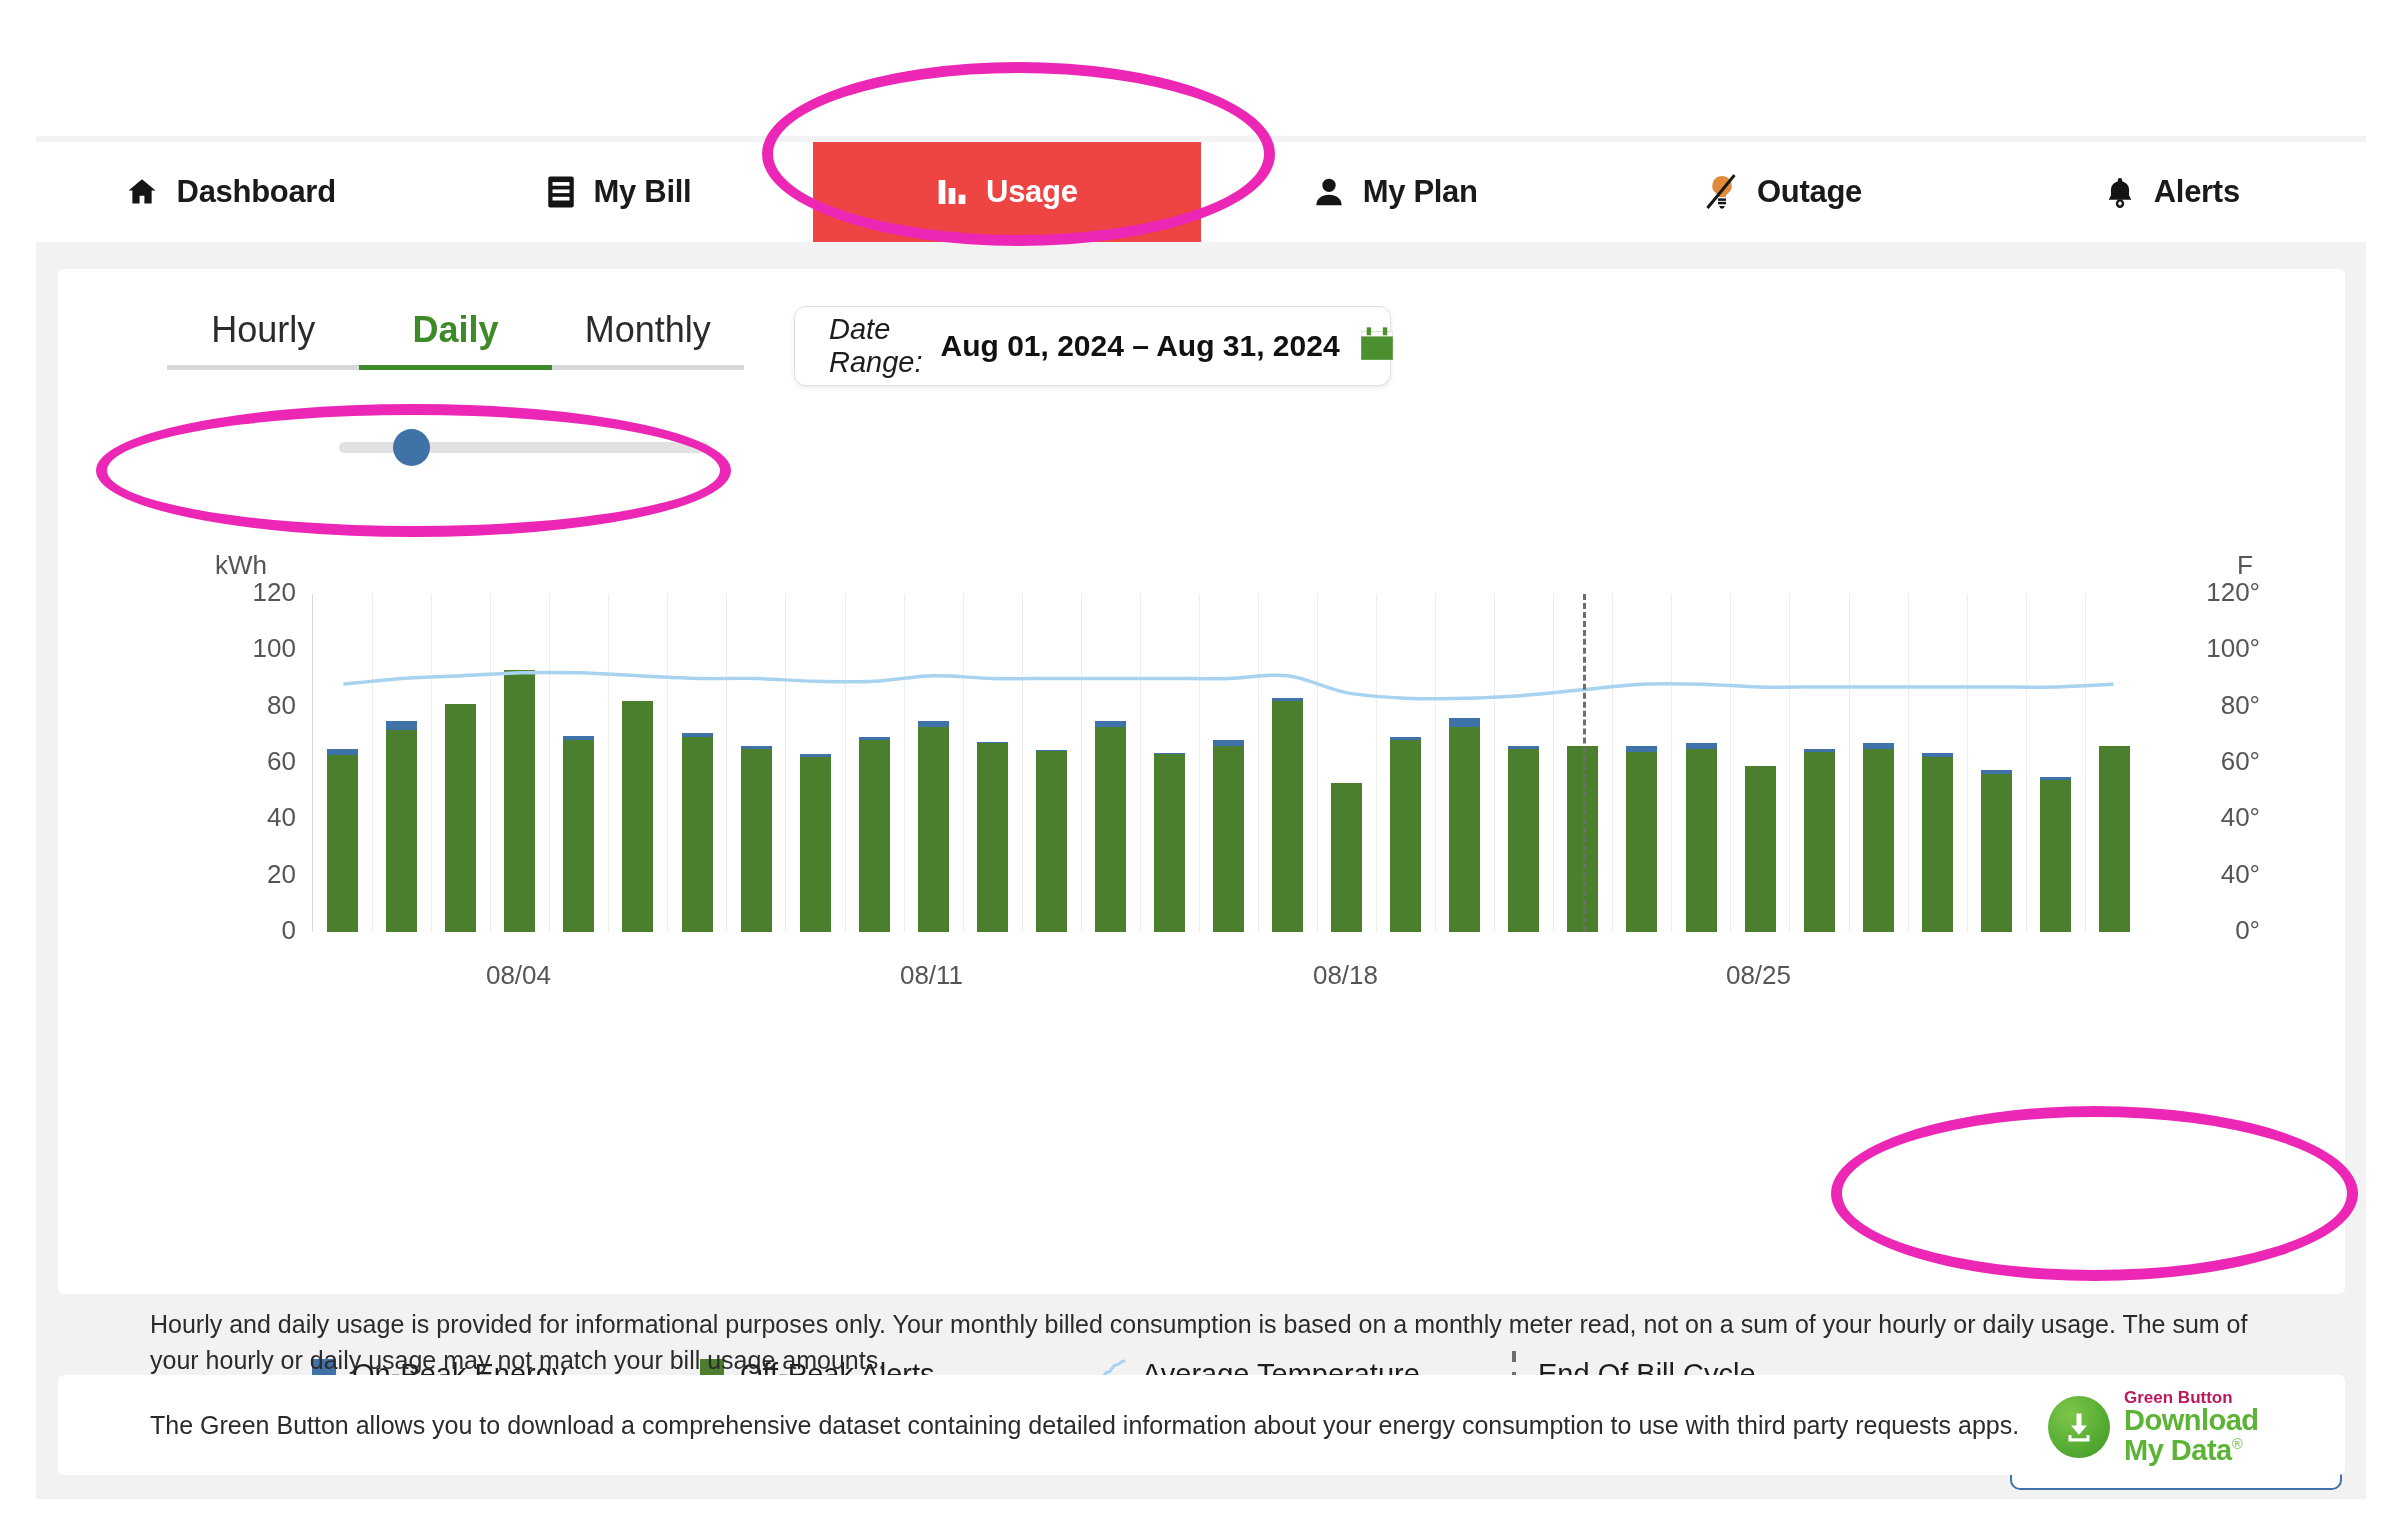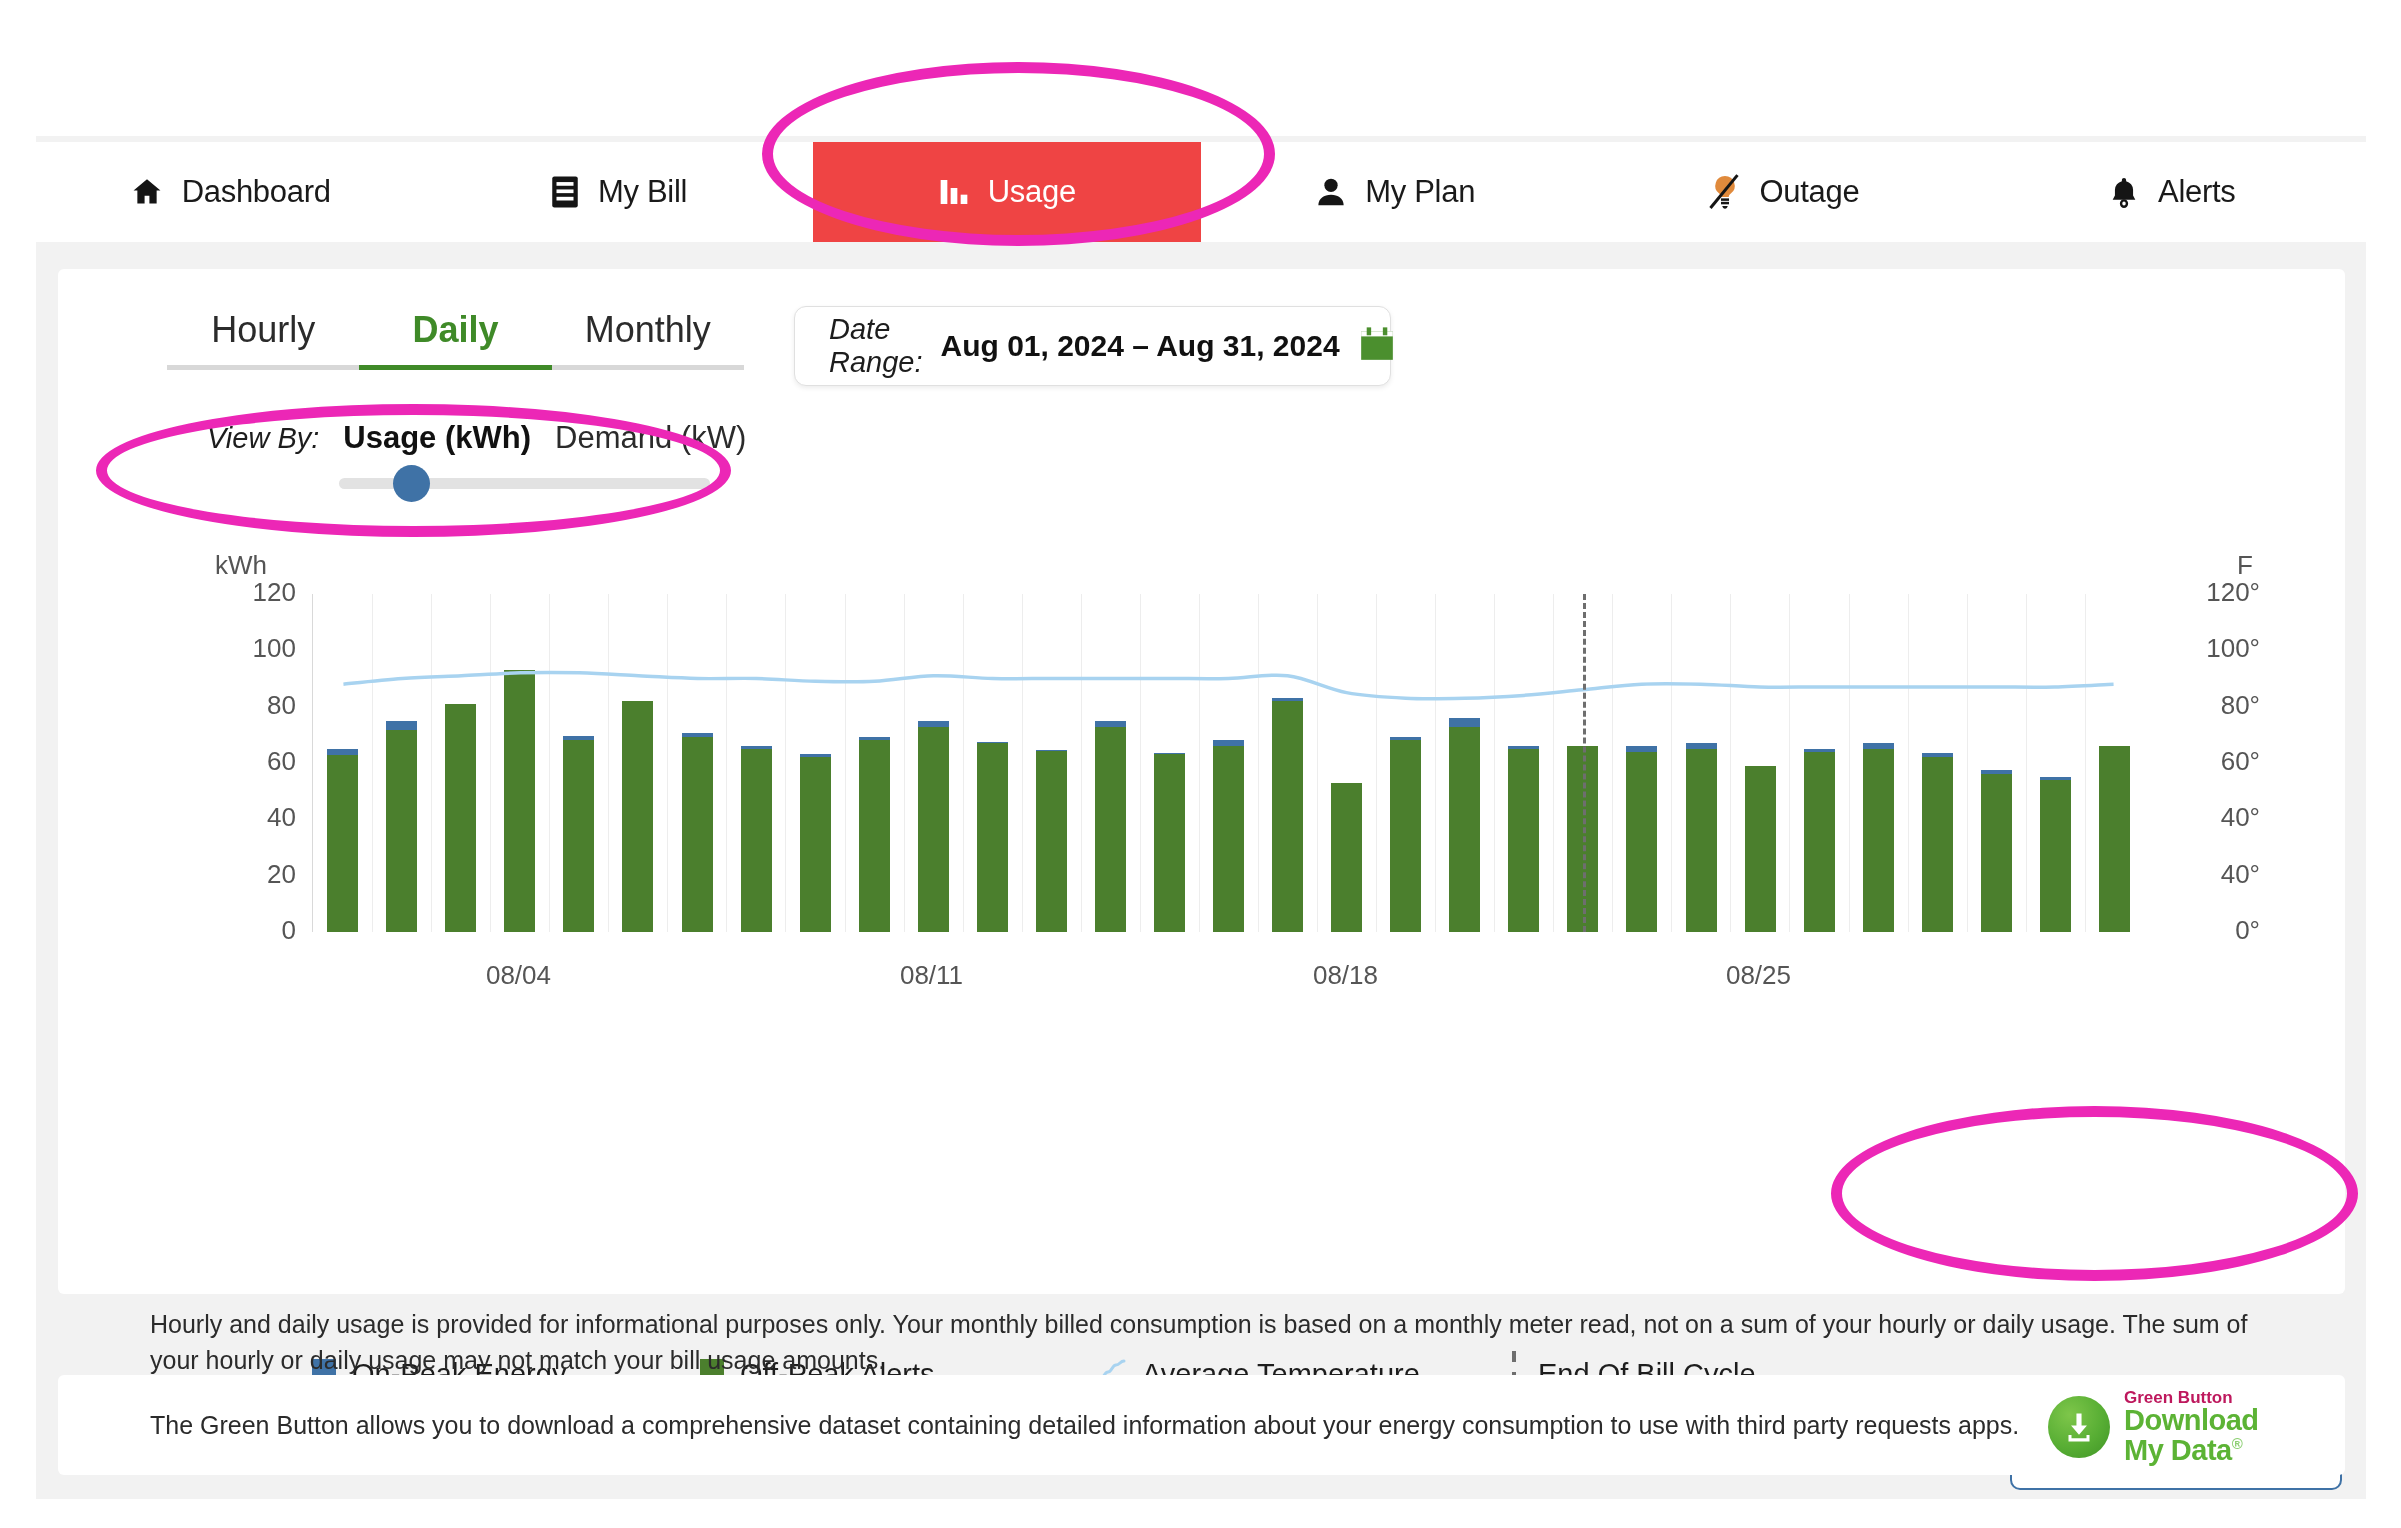--- a/index.html
+++ b/index.html
@@ -21,21 +21,21 @@
 
   
   .navbar{
     position:absolute;left:36px;top:142px;width:2330px;height:100px;
     background:#ffffff;
     display:flex;align-items:stretch;
   }
   .nav-item{
     flex:1;display:flex;align-items:center;justify-content:center;
     gap:18px;cursor:pointer;
-    font-size:31px;font-weight:normal;color:#1a1a1a;
+    font-size:31px;font-weight:bold;color:#1a1a1a;
     font-family:"Liberation Sans", sans-serif;
     letter-spacing:-0.3px;
   }
   .nav-item.active{background:#ef4444;color:#ffffff;}
   .nav-ico{display:flex;align-items:center;justify-content:center;}
 
   
   .card{
     position:absolute;left:58px;top:269px;width:2287px;height:1025px;
     background:#ffffff;border-radius:6px;
@@ -250,25 +250,20 @@
         <svg width="38" height="38" viewBox="0 0 24 24">
           <rect x="2" y="4" width="20" height="18" fill="#4b8f2e"></rect>
           <rect x="2" y="4" width="20" height="3.2" fill="#fff"></rect>
           <rect x="5.5" y="1.5" width="2.8" height="5" fill="#4b8f2e"></rect>
           <rect x="15.7" y="1.5" width="2.8" height="5" fill="#4b8f2e"></rect>
         </svg>
       </span>
     </div>
 
     <div class="viewby">
-      <div class="vb-row">
-        <span class="vb-label">View By:</span>
-        <span class="vb-opt sel">Usage (kWh)</span>
-        <span class="vb-opt">Demand (kW)</span>
-      </div>
       <div class="vb-track">
         <div class="vb-knob"></div>
       </div>
     </div>
 
     <div class="chart-wrap">
       <div class="ax-unit-l">kWh</div>
       <div class="ax-unit-r">F</div>
       <div id="ylabels">
           <div class="ytick-l" style="left: 158px; top: 19px;">120</div>

